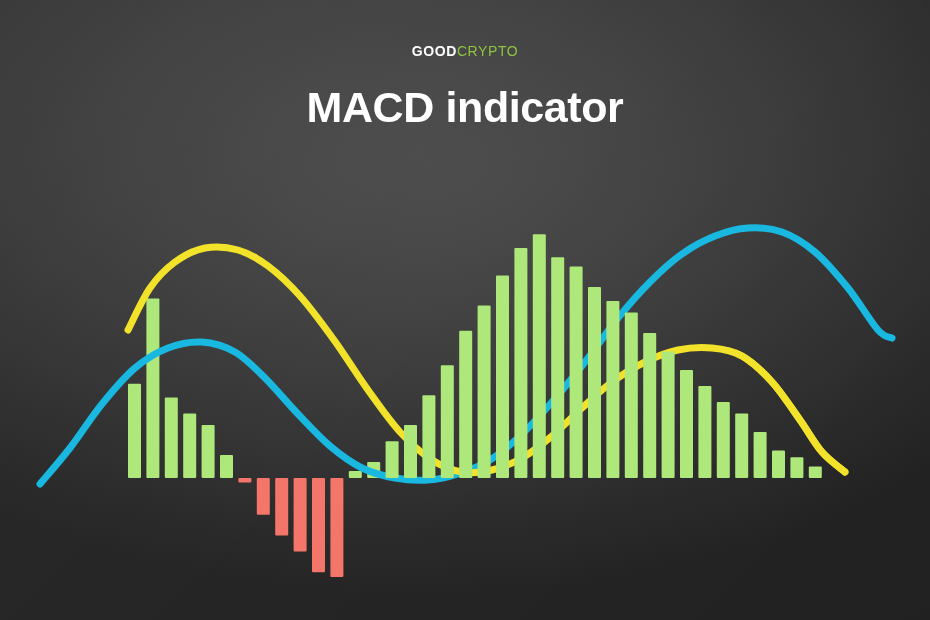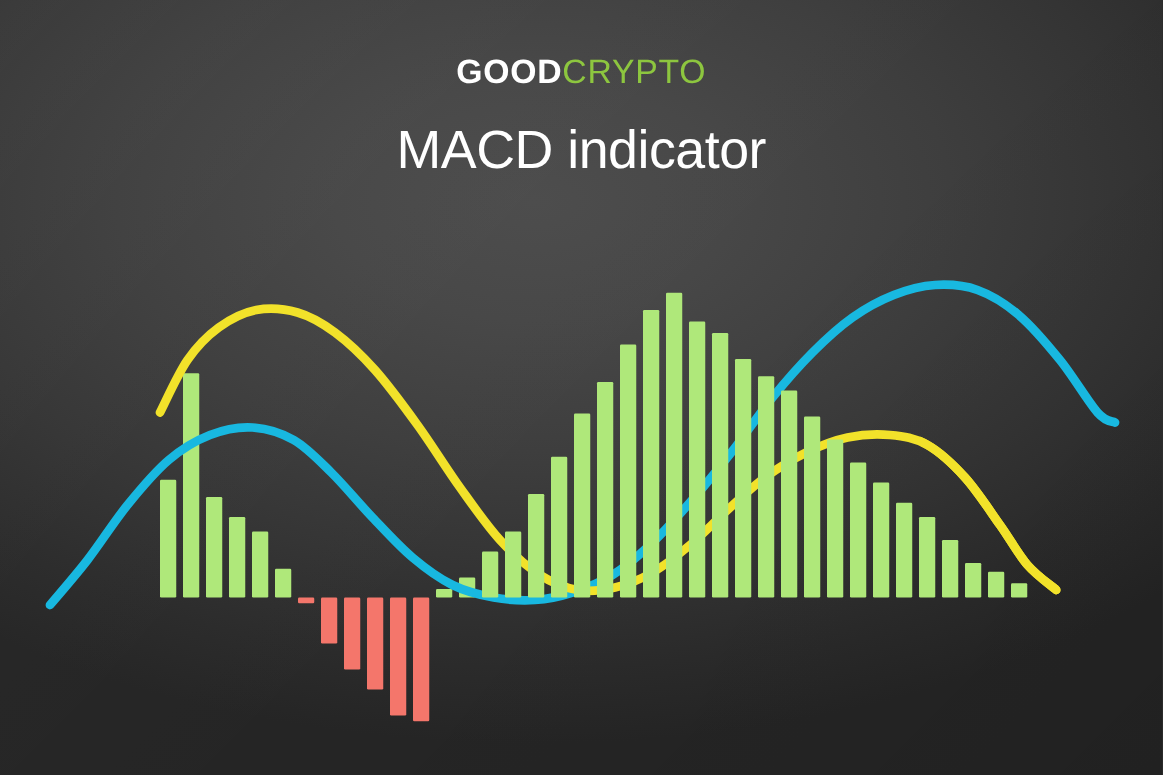--- a/index.html
+++ b/index.html
@@ -45,38 +45,38 @@
   
   #header {
     position: absolute;
     left: 0;
     right: 0;
     top: 0;
     text-align: center;
   }
   #logo {
     margin-top: 44px;
-    font-size: 27px;
+    font-size: 14px;
     line-height: 1;
     letter-spacing: 0.6px;
     white-space: nowrap;
     user-select: none;
   }
   #logo .lg-good {
     font-weight: bold;
     color: #ffffff;
   }
   #logo .lg-crypto {
     font-weight: normal;
     color: #8dc63f;
   }
   #title {
     margin-top: 27px;
     font-size: 43px;
-    font-weight: normal;
+    font-weight: bold;
     color: #ffffff;
     letter-spacing: -0.4px;
     line-height: 1.05;
     white-space: nowrap;
     user-select: none;
   }
 
   
   #chart-area {
     position: absolute;

